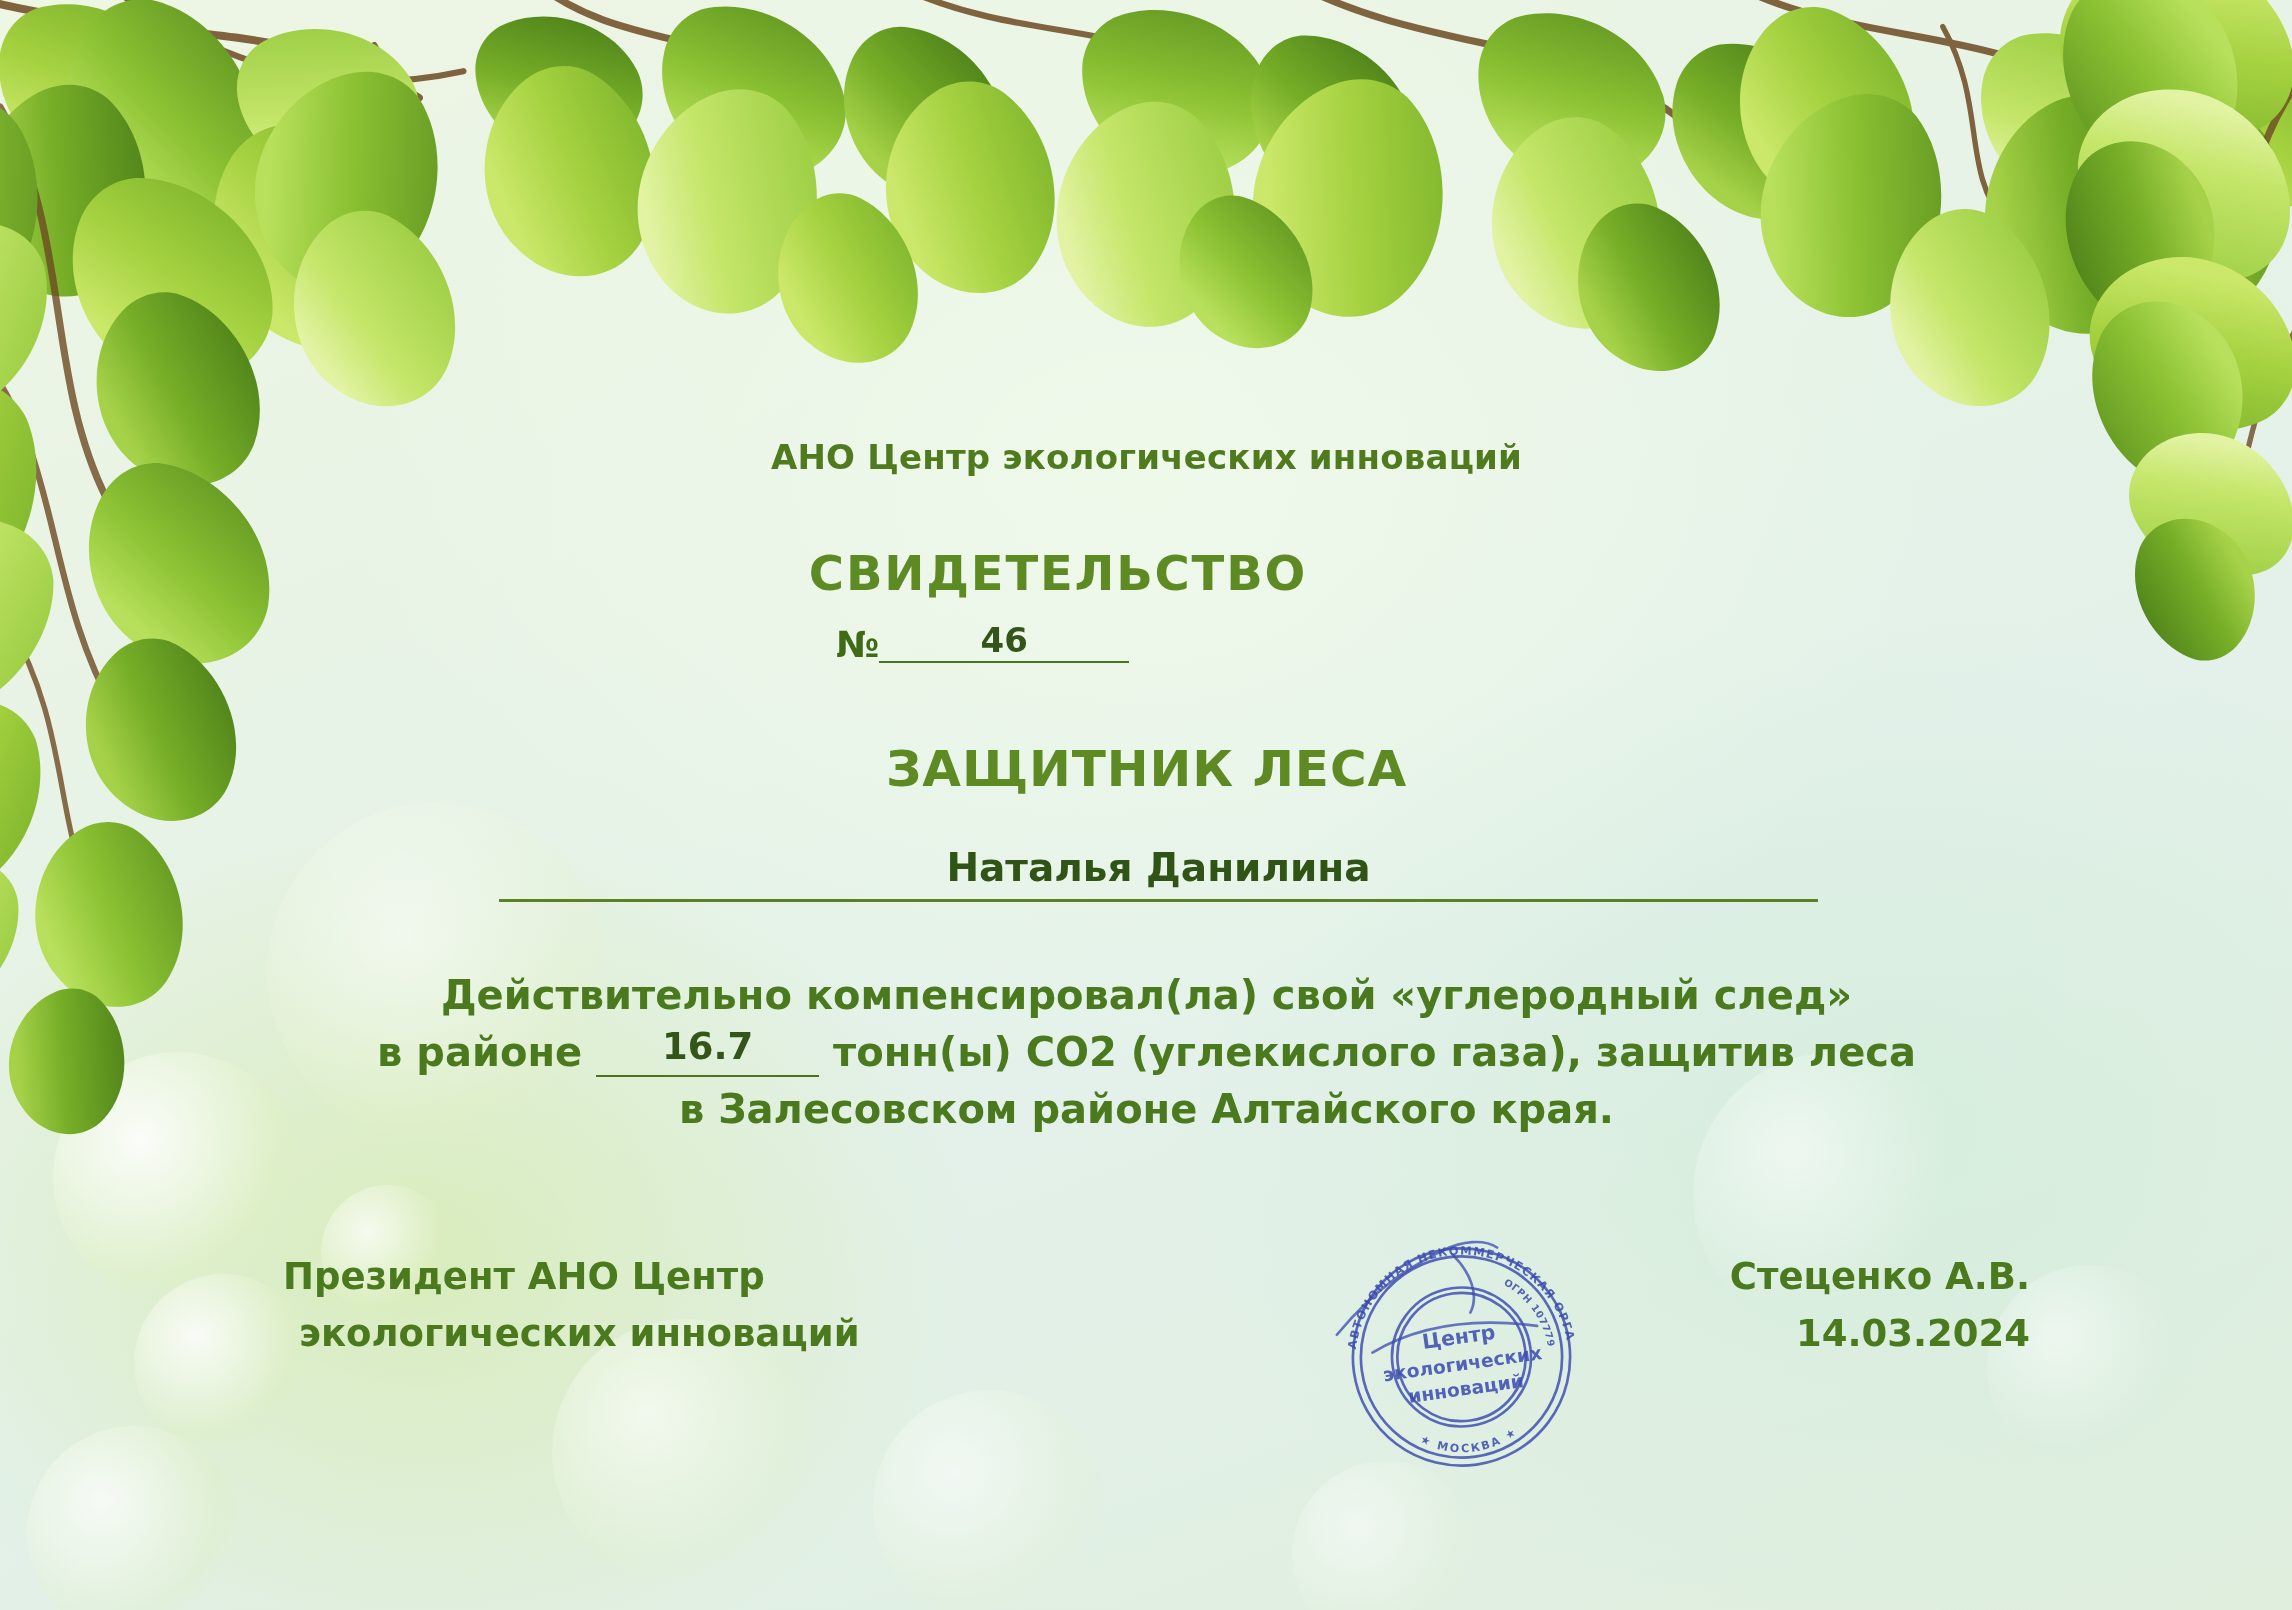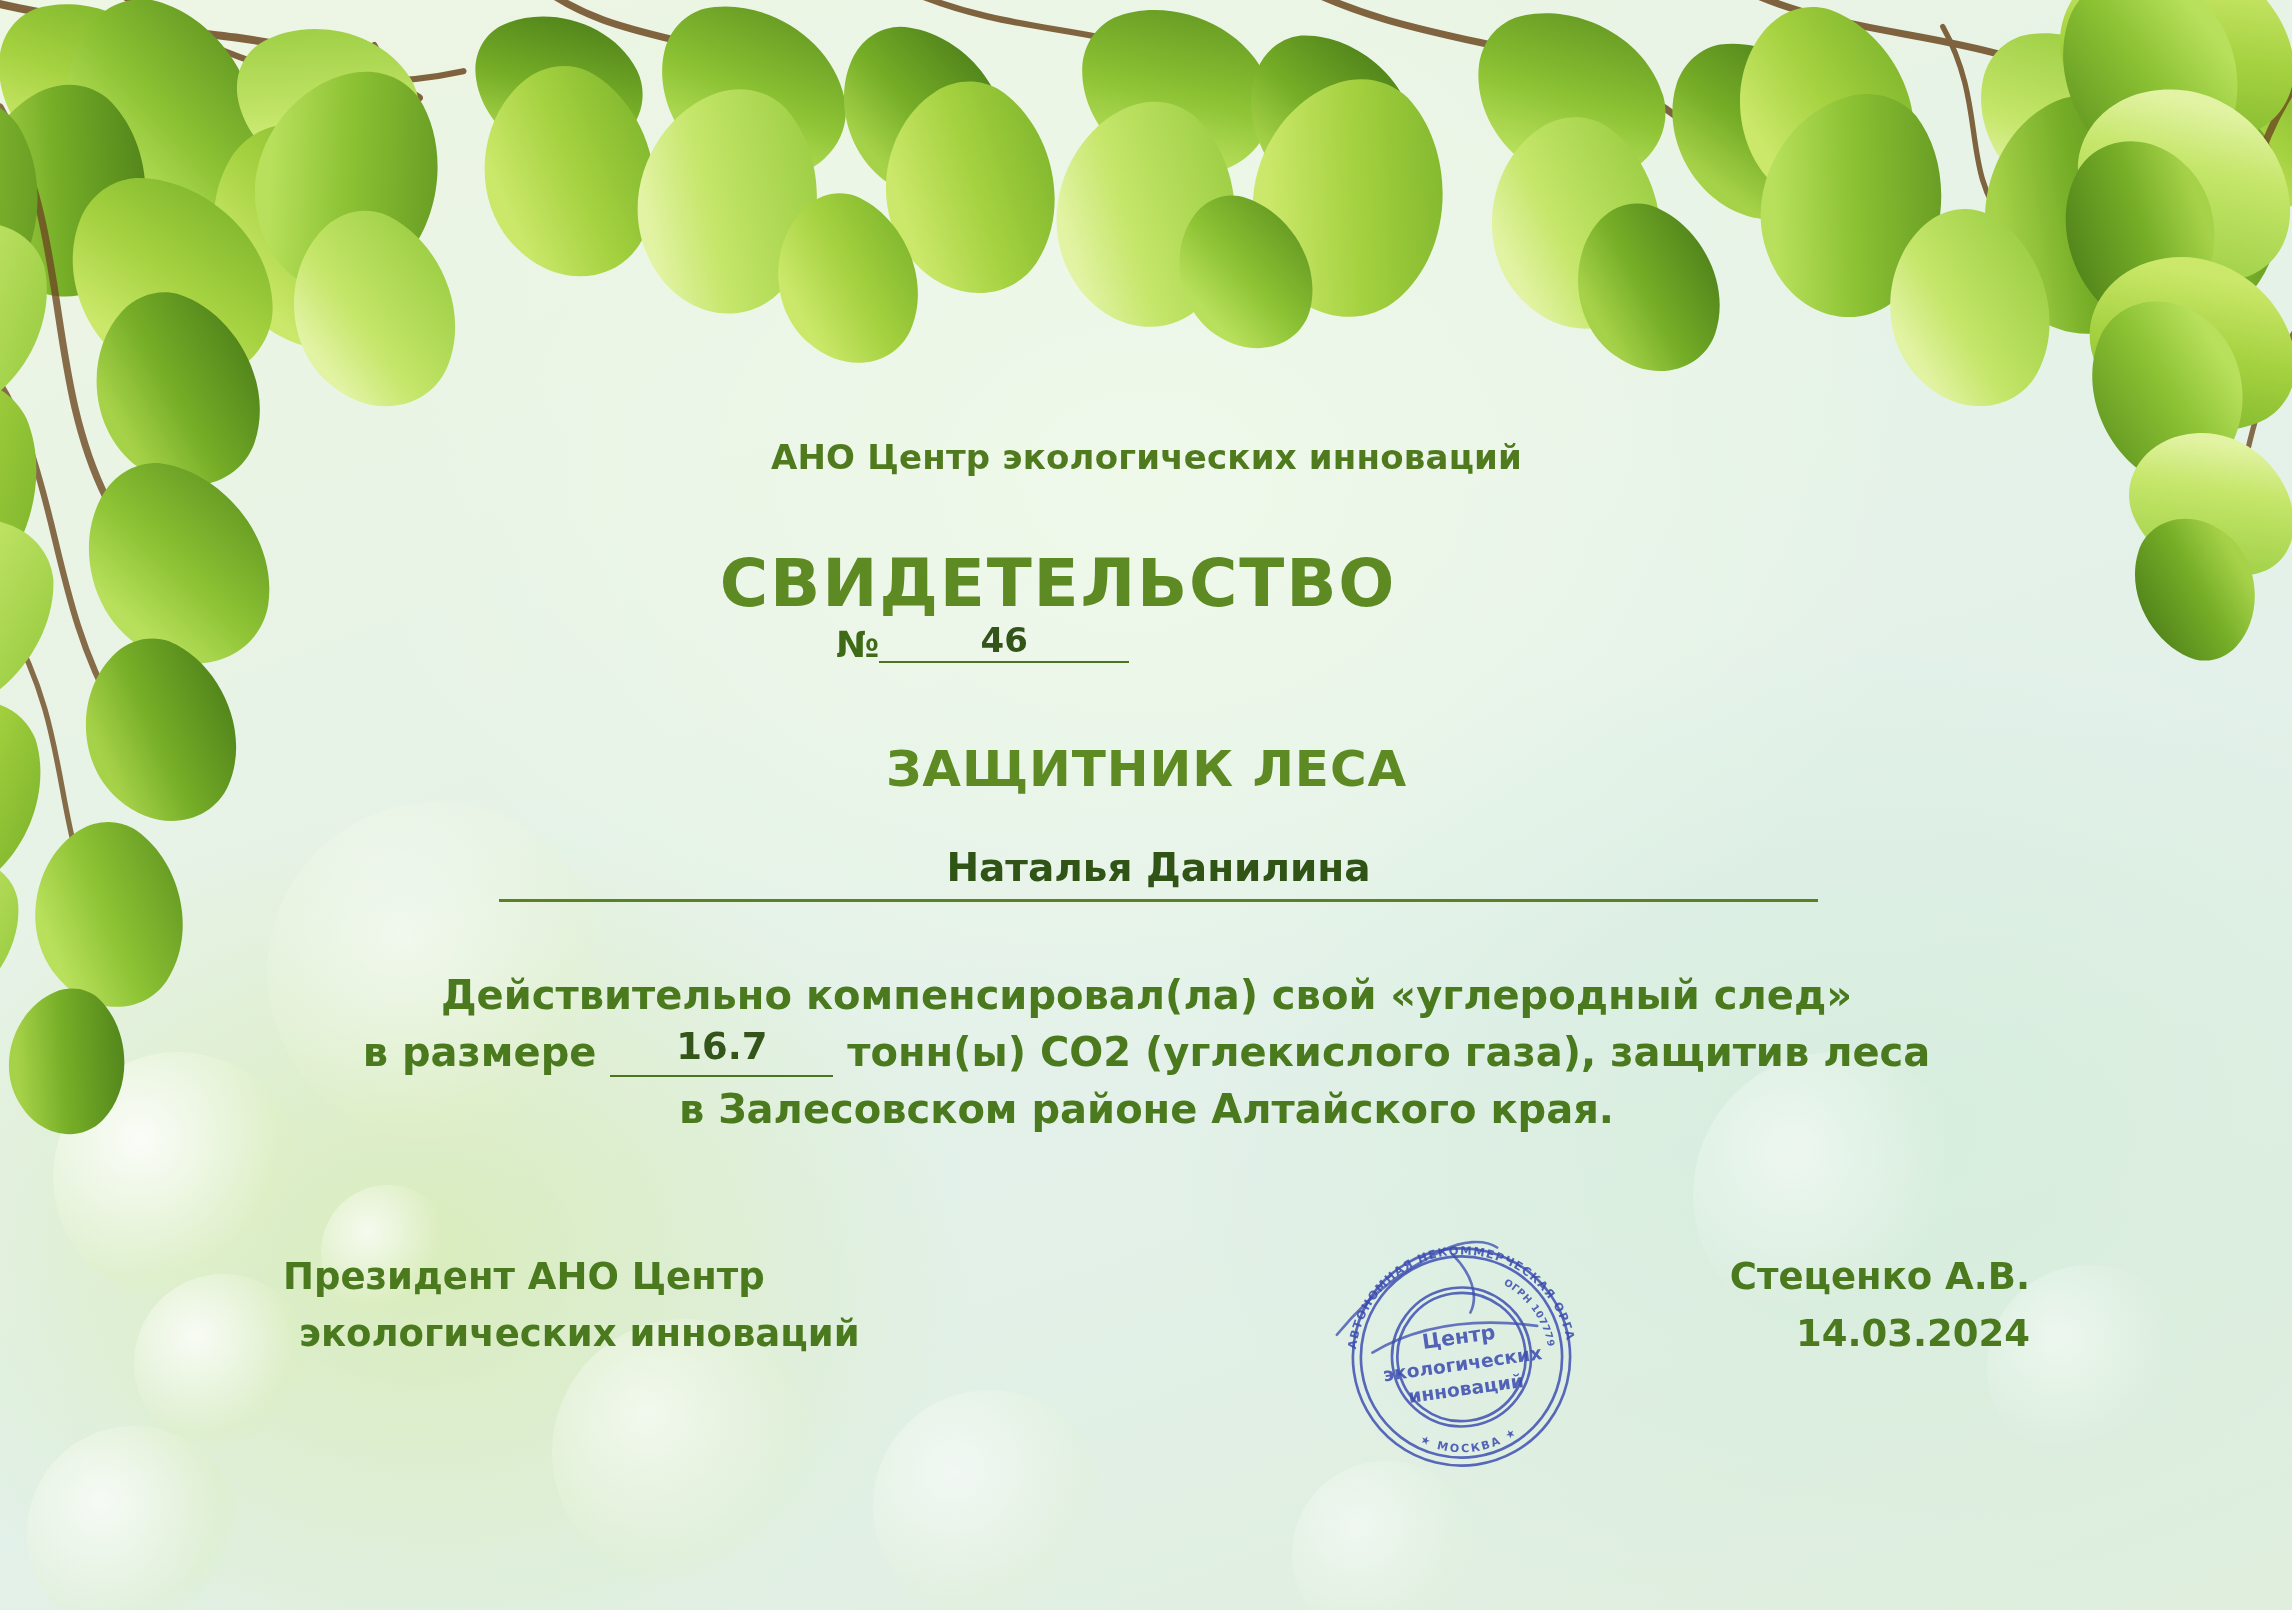--- a/index.html
+++ b/index.html
@@ -64,21 +64,21 @@
     letter-spacing: 0.2px;
     margin-top: 36px;
   }
 
   .main-title {
     position: absolute;
     top: 545px;
     left: 0;
     width: 2116px;
     text-align: center;
-    font-size: 66px;
+    font-size: 48px;
     font-weight: bold;
     color: #5e8a24;
     letter-spacing: 1.8px;
   }
 
   .number-row {
     position: absolute;
     top: 624px;
     left: 0;
     width: 1965px;
@@ -344,21 +344,21 @@
 
     <div class="award-title">ЗАЩИТНИК ЛЕСА</div>
 
     <div class="name-row">
       <span class="name-val">Наталья Данилина</span>
       <div class="name-rule"></div>
     </div>
 
     <div class="body-text">
       <span class="line">Действительно компенсировал(ла) свой «углеродный след»</span>
-      <span class="line"><span>в размере</span> <span class="amount-blank"><span class="val">16.7</span><span class="rule"></span></span> <span>тонн(ы) CO2 (углекислого газа), защитив леса</span></span>
+      <span class="line"><span>в районе</span> <span class="amount-blank"><span class="val">16.7</span><span class="rule"></span></span> <span>тонн(ы) CO2 (углекислого газа), защитив леса</span></span>
       <span class="line">в Залесовском районе Алтайского края.</span>
     </div>
 
     <div class="signature-left">
       <span>Президент АНО Центр</span>
       <span class="l2">экологических инноваций</span>
     </div>
 
     <div class="signature-right">
       <span>Стеценко А.В.</span>

